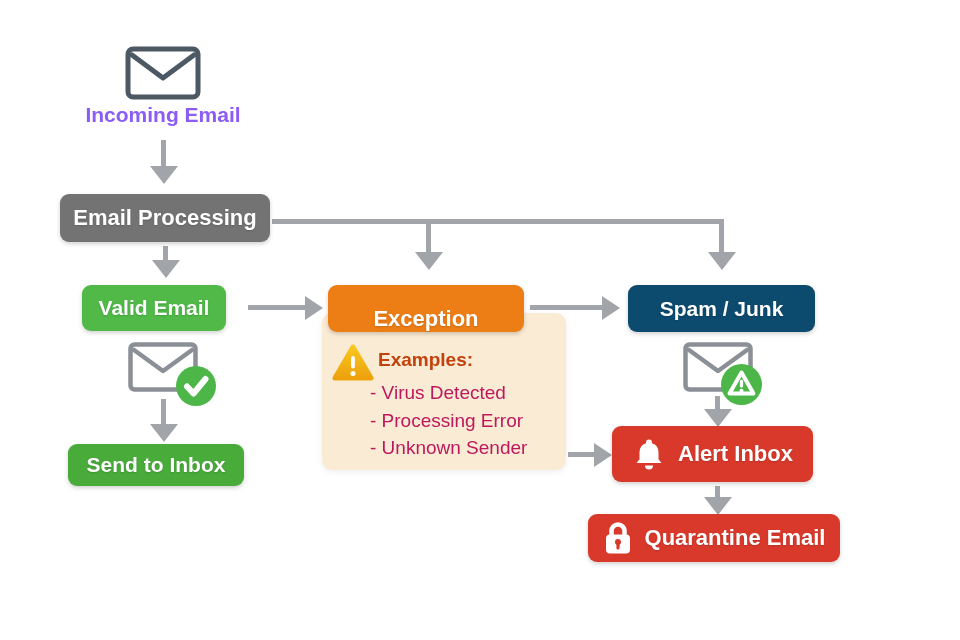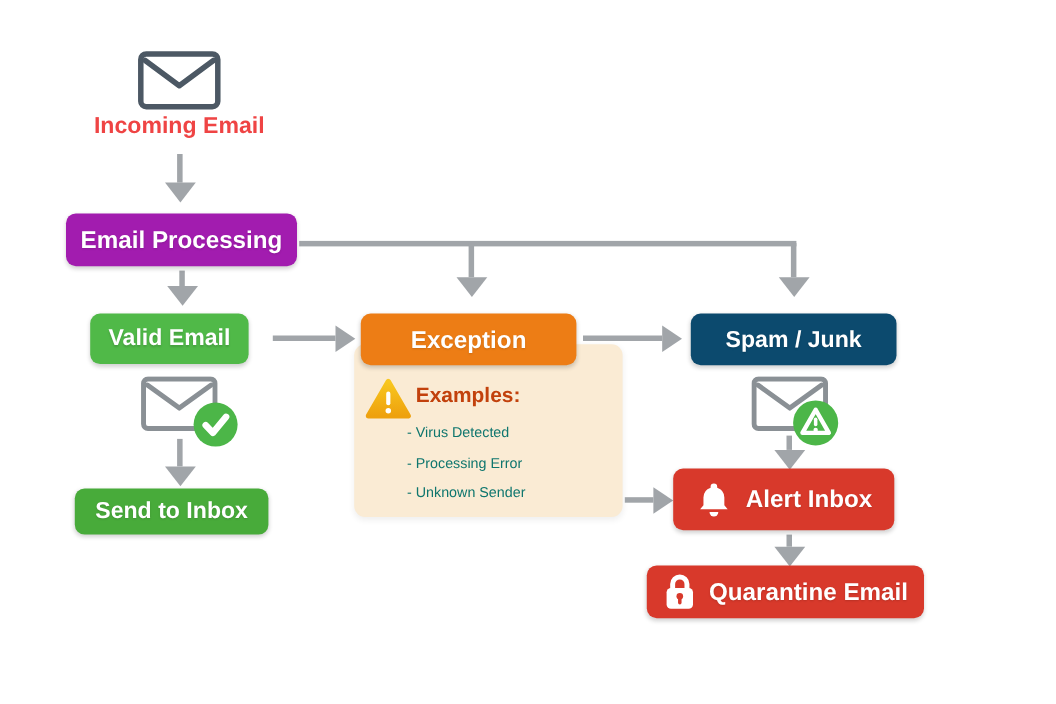--- a/index.html
+++ b/index.html
@@ -9,50 +9,50 @@
   }
   .abs{position:absolute;}
   
   .node{
     position:absolute;display:flex;align-items:center;justify-content:center;gap:12px;
     color:#fff;font-weight:bold;border-radius:9px;
     box-shadow:0 2px 4px rgba(0,0,0,.18);
     text-shadow:0 1px 2px rgba(0,0,0,.15);
     z-index:2;white-space:nowrap;
   }
-  .node.blue{background:#a21caf;}
+  .node.blue{background:#737373;}
   .node.green1{background:#50B948;}
   .node.green2{background:#0c4a6e;}
   .node.green3{background:#48AB3A;}
   .node.orange{background:#ED7D15;z-index:3;}
   .node.red{background:#D8392B;}
   .fs22{font-size:22px;} .fs21{font-size:21px;}
   
   .plain-label{
-    position:absolute;text-align:center;color:#ef4444;font-weight:600;font-size:21px;
+    position:absolute;text-align:center;color:#8b5cf6;font-weight:600;font-size:21px;
   }
   
   .arrow-v{position:absolute;width:5px;background:#A1A5A9;z-index:1;}
   .arrow-v .head{position:absolute;top:100%;left:50%;transform:translateX(-50%);
     width:0;height:0;border-left:14px solid transparent;border-right:14px solid transparent;
     border-top:18px solid #A1A5A9;}
   .arrow-h{position:absolute;height:5px;background:#A1A5A9;z-index:1;}
   .arrow-h .head{position:absolute;left:100%;top:50%;transform:translateY(-50%);
     width:0;height:0;border-top:12px solid transparent;border-bottom:12px solid transparent;
     border-left:18px solid #A1A5A9;}
   .line-h{position:absolute;height:5px;background:#A1A5A9;z-index:1;}
   
   .panel{
     position:absolute;left:322px;top:313px;width:244px;height:157px;
     background:#FAEBD4;border-radius:10px;z-index:1;
     box-shadow:0 2px 6px rgba(0,0,0,.07);
   }
   .panel .tri{position:absolute;left:10px;top:30px;}
   .panel .heading{position:absolute;left:56px;top:36px;font-size:19px;font-weight:bold;color:#c2410c;}
-  .panel .items{position:absolute;left:48px;top:66px;font-size:13px;color:#0f766e;line-height:27.5px;}
+  .panel .items{position:absolute;left:48px;top:66px;font-size:19px;color:#be185d;line-height:27.5px;}
   .icon{display:inline-flex;line-height:0;}
 </style>
 </head>
 <body>
 
 <div class="canvas">
 
   <div class="abs icon" style="left:125px;top:46px;">
     <svg width="76" height="54" viewBox="0 0 76 54">
       <rect x="3" y="3" width="70" height="48" rx="5" fill="#ffffff" stroke="#4C5864" stroke-width="5"></rect>
@@ -82,21 +82,21 @@
     </div>
 
   <div class="node green1 fs21" style="left:82px;top:285px;width:144px;height:46px;">
     <span>Valid Email</span>
   </div>
 
   <div class="arrow-h" style="left:248px;top:305px;width:57px;">
       <i class="head"></i>
     </div>
 
-  <div class="node orange fs22" style="left:328px;top:285px;width:196px;height:47px;">
+  <div class="node orange fs22" style="left:328px;top:285px;width:196px;height:47px;align-items:flex-end;">
     <span>Exception</span>
   </div>
 
   <div class="panel">
     <span class="tri icon">
       <svg width="42" height="39" viewBox="0 0 42 39">
         <defs>
           <linearGradient id="wg" x1="0" y1="0" x2="0" y2="1">
             <stop offset="0" stop-color="#F8C71F"></stop>
             <stop offset="1" stop-color="#EEA10E"></stop>

